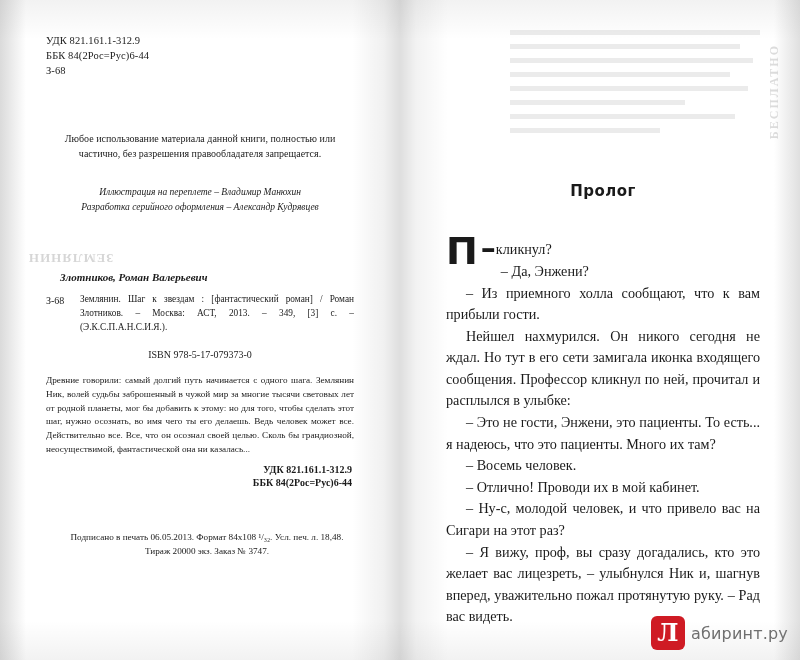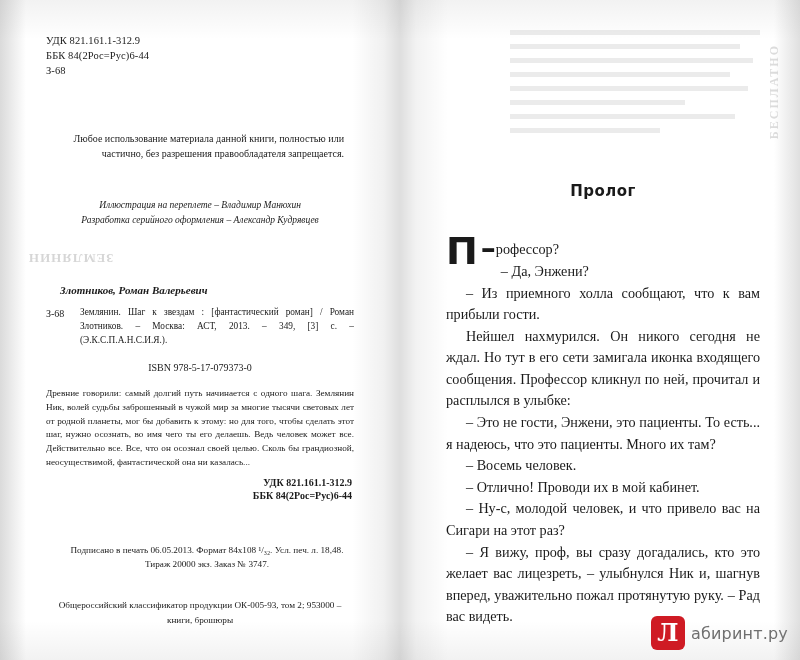--- a/index.html
+++ b/index.html
@@ -54,24 +54,24 @@
   
   .udk-block {
     font-size: 10.5px;
     line-height: 1.42;
     letter-spacing: 0.1px;
     margin-bottom: 52px;
   }
   .udk-block div { white-space: nowrap; }
 
   .notice {
-    text-align: right;
+    text-align: center;
     font-size: 10px;
     line-height: 1.55;
-    margin: 0 10px 36px 10px;
+    margin: 0 10px 23px 10px;
   }
   .credits {
     text-align: center;
     font-size: 9.5px;
     font-style: italic;
     line-height: 1.6;
     margin: 0 0 56px 0;
   }
   .author-line {
     font-size: 11px;
@@ -271,42 +271,41 @@
 
     <div class="annotation">Древние говорили: самый долгий путь начинается с одного шага. Землянин Ник, волей судьбы заброшенный в чужой мир за многие тысячи световых лет от родной планеты, мог бы добавить к этому: но для того, чтобы сделать этот шаг, нужно осознать, во имя чего ты его делаешь. Ведь человек может все. Действительно все. Все, что он осознал своей целью. Сколь бы грандиозной, неосуществимой, фантастической она ни казалась...</div>
 
     <div class="udk-repeat">
       <div>УДК 821.161.1-312.9</div>
       <div>ББК 84(2Рос=Рус)6-44</div>
     </div>
 
     <div class="imprint">Подписано в печать 06.05.2013. Формат 84х108 ¹/₃₂. Усл. печ. л. 18,48. Тираж 20000 экз. Заказ № 3747.</div>
 
-    <div class="classifier">Общероссийский классификатор продукции ОК-005-93, том 2; 953000 – книги, брошюры</div>
 
   </div>
 
   <div class="page page-right">
 
     <div class="ghost-lines">
       <i></i>
         <i></i>
         <i></i>
         <i></i>
         <i></i>
         <i></i>
         <i></i>
         <i></i>
     </div>
     <div class="showthrough-right">БЕСПЛАТНО</div>
 
     <div class="chapter-title">Пролог</div>
 
     <div class="body-text">
-      <p class="first"><span class="dash-lead">–</span><span class="dropcap">П</span><span>рофессор?</span></p>
+      <p class="first"><span class="dash-lead">–</span><span class="dropcap">П</span><span>кликнул?</span></p>
       <p>– Да, Энжени?</p>
       <p>– Из приемного холла сообщают, что к вам прибыли гости.</p>
       <p>Нейшел нахмурился. Он никого сегодня не ждал. Но тут в его сети замигала иконка входящего сообщения. Профессор кликнул по ней, прочитал и расплылся в улыбке:</p>
       <p>– Это не гости, Энжени, это пациенты. То есть... я надеюсь, что это пациенты. Много их там?</p>
       <p>– Восемь человек.</p>
       <p>– Отлично! Проводи их в мой кабинет.</p>
       <p>– Ну-с, молодой человек, и что привело вас на Сигари на этот раз?</p>
       <p>– Я вижу, проф, вы сразу догадались, кто это желает вас лицезреть, – улыбнулся Ник и, шагнув вперед, уважительно пожал протянутую руку. – Рад вас видеть.</p>
     </div>
   </div>

